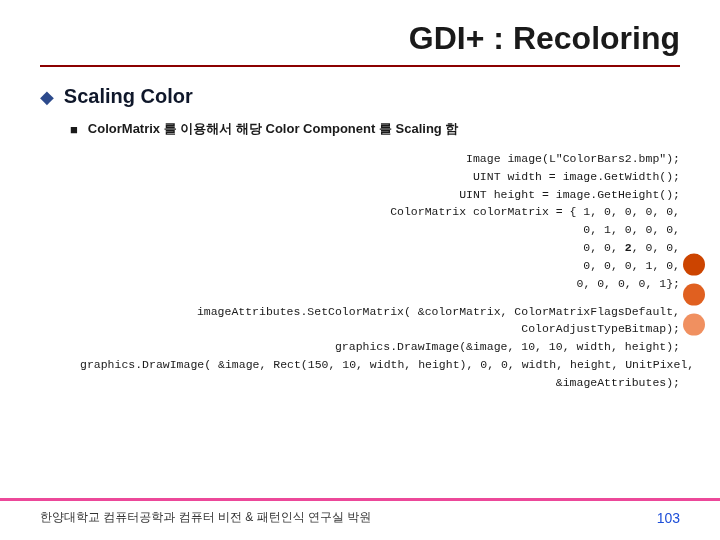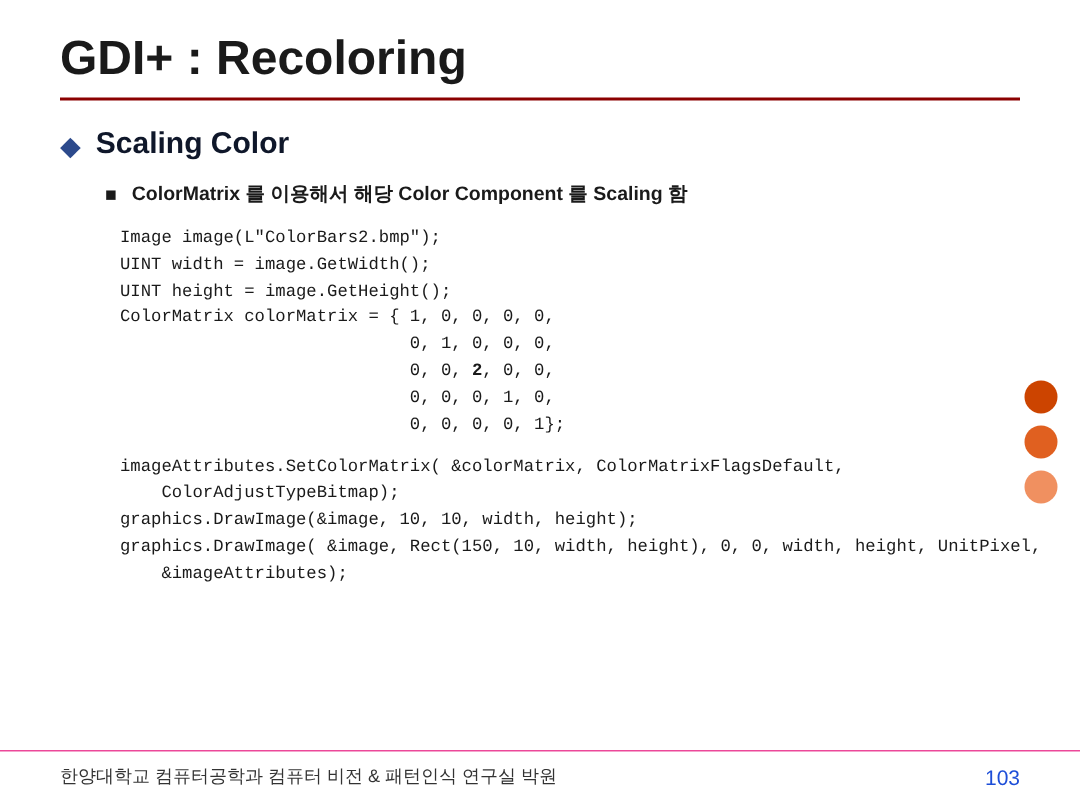--- a/index.html
+++ b/index.html
@@ -1,18 +1,19 @@
 <!DOCTYPE html>
 <html><head>
   <meta charset="utf-8">
   <style>
     * {
       margin: 0;
       padding: 0;
       box-sizing: border-box;
+      text-align: right;
     }
 
     body {
       width: 720px;
       height: 540px;
       background: #ffffff;
       font-family: Arial, sans-serif;
       overflow: hidden;
       position: relative;
     }
@@ -96,21 +97,21 @@
 
     .footer {
       position: absolute;
       bottom: 14px;
       left: 0;
       right: 0;
       display: flex;
       justify-content: space-between;
       align-items: center;
       padding: 0 40px;
-      border-top: 1px solid #ec4899;
+      border-top: 3px solid #ec4899;
       padding-top: 8px;
     }
 
     .footer-text {
       font-size: 12px;
       color: #333333;
     }
 
     .footer-page {
       font-size: 14px;

